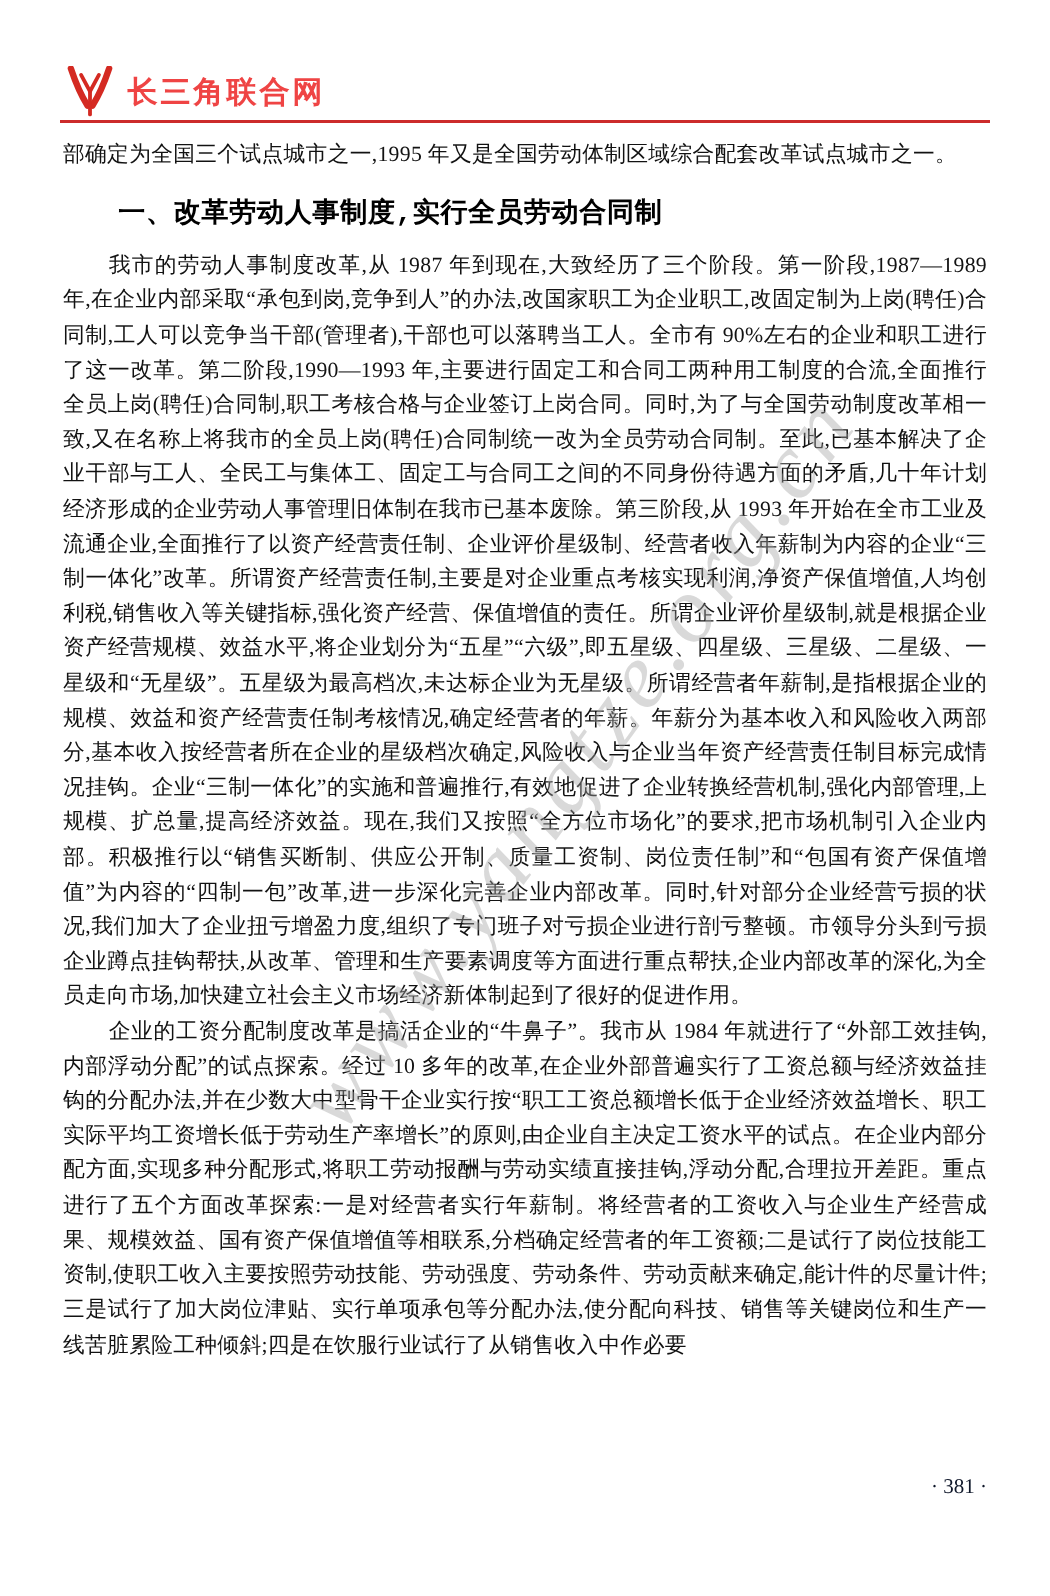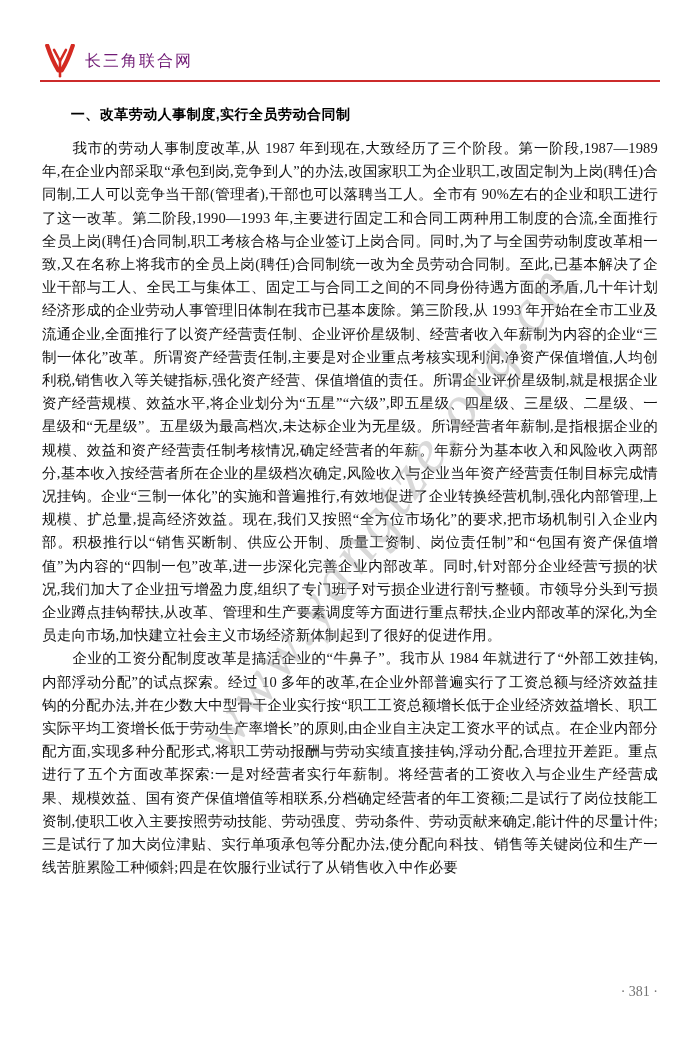--- a/index.html
+++ b/index.html
@@ -12,21 +12,21 @@
     font-family:"Liberation Serif", serif;
   }
   
   .site-header {
     position:absolute; top:44px; left:44px; right:42px;
     display:flex; align-items:center; gap:9px;
   }
   .logo-wrap { width:32px; height:34px; display:inline-block; }
   .site-name {
     font-family:"Liberation Sans", sans-serif;
-    font-weight:normal; font-size:16px; color:#701a75;
+    font-weight:bold; font-size:20px; color:#ef4444;
     letter-spacing:2px;
   }
   .header-rule {
     position:absolute; top:80px; left:40px; right:40px;
     height:2px; background:#cc2b2b;
   }
   
   .watermark {
     position:absolute; left:-165px; top:472px;
     width:1100px; text-align:center;
@@ -47,30 +47,30 @@
   .body-text {
     margin:0;
     font-size:14.5px;
     line-height:23.2px;
     text-align:justify;
     letter-spacing:0.2px;
   }
   .indent { text-indent:2.1em; }
   .section-heading {
     margin:14px 0 13px 0;
-    font-family:Liberation Sans, sans-serif;
+    font-family:Liberation Mono, monospace;
     font-weight:bold;
-    font-size:14px;
+    font-size:18px;
     color:#000;
     text-indent:2.05em;
     letter-spacing:0.5px;
   }
   .page-number {
     position:absolute; right:42px; bottom:64px;
-    font-size:14px; color:#737373;
+    font-size:14px; color:#0f172a;
     font-family:"Liberation Serif", serif;
     z-index:1;
   }
 </style>
 </head>
 <body>
 
 <div class="page">
 
   <div class="watermark">www.yangtze.org.cn</div>
@@ -82,20 +82,21 @@
         <path d="M33 2 Q27 20 20 31" stroke="#d42a22" stroke-width="5" fill="none" stroke-linecap="round"></path>
         <path d="M11 7 L18 20 L25 7" stroke="#d42a22" stroke-width="3" fill="none" stroke-linecap="round"></path>
         <path d="M18 20 L18 38" stroke="#d42a22" stroke-width="3" fill="none" stroke-linecap="round"></path>
       </svg>
     </span>
     <span class="site-name">长三角联合网</span>
   </header>
   <div class="header-rule"></div>
 
   <main class="doc-body">
+    <p class="body-text">部确定为全国三个试点城市之一,1995 年又是全国劳动体制区域综合配套改革试点城市之一。</p>
 
     <h2 class="section-heading">一、改革劳动人事制度,实行全员劳动合同制</h2>
     <p class="body-text indent">我市的劳动人事制度改革,从 1987 年到现在,大致经历了三个阶段。第一阶段,1987—1989 年,在企业内部采取“承包到岗,竞争到人”的办法,改国家职工为企业职工,改固定制为上岗(聘任)合同制,工人可以竞争当干部(管理者),干部也可以落聘当工人。全市有 90%左右的企业和职工进行了这一改革。第二阶段,1990—1993 年,主要进行固定工和合同工两种用工制度的合流,全面推行全员上岗(聘任)合同制,职工考核合格与企业签订上岗合同。同时,为了与全国劳动制度改革相一致,又在名称上将我市的全员上岗(聘任)合同制统一改为全员劳动合同制。至此,已基本解决了企业干部与工人、全民工与集体工、固定工与合同工之间的不同身份待遇方面的矛盾,几十年计划经济形成的企业劳动人事管理旧体制在我市已基本废除。第三阶段,从 1993 年开始在全市工业及流通企业,全面推行了以资产经营责任制、企业评价星级制、经营者收入年薪制为内容的企业“三制一体化”改革。所谓资产经营责任制,主要是对企业重点考核实现利润,净资产保值增值,人均创利税,销售收入等关键指标,强化资产经营、保值增值的责任。所谓企业评价星级制,就是根据企业资产经营规模、效益水平,将企业划分为“五星”“六级”,即五星级、四星级、三星级、二星级、一星级和“无星级”。五星级为最高档次,未达标企业为无星级。所谓经营者年薪制,是指根据企业的规模、效益和资产经营责任制考核情况,确定经营者的年薪。年薪分为基本收入和风险收入两部分,基本收入按经营者所在企业的星级档次确定,风险收入与企业当年资产经营责任制目标完成情况挂钩。企业“三制一体化”的实施和普遍推行,有效地促进了企业转换经营机制,强化内部管理,上规模、扩总量,提高经济效益。现在,我们又按照“全方位市场化”的要求,把市场机制引入企业内部。积极推行以“销售买断制、供应公开制、质量工资制、岗位责任制”和“包国有资产保值增值”为内容的“四制一包”改革,进一步深化完善企业内部改革。同时,针对部分企业经营亏损的状况,我们加大了企业扭亏增盈力度,组织了专门班子对亏损企业进行剖亏整顿。市领导分头到亏损企业蹲点挂钩帮扶,从改革、管理和生产要素调度等方面进行重点帮扶,企业内部改革的深化,为全员走向市场,加快建立社会主义市场经济新体制起到了很好的促进作用。</p>
 
     <p class="body-text indent">企业的工资分配制度改革是搞活企业的“牛鼻子”。我市从 1984 年就进行了“外部工效挂钩,内部浮动分配”的试点探索。经过 10 多年的改革,在企业外部普遍实行了工资总额与经济效益挂钩的分配办法,并在少数大中型骨干企业实行按“职工工资总额增长低于企业经济效益增长、职工实际平均工资增长低于劳动生产率增长”的原则,由企业自主决定工资水平的试点。在企业内部分配方面,实现多种分配形式,将职工劳动报酬与劳动实绩直接挂钩,浮动分配,合理拉开差距。重点进行了五个方面改革探索:一是对经营者实行年薪制。将经营者的工资收入与企业生产经营成果、规模效益、国有资产保值增值等相联系,分档确定经营者的年工资额;二是试行了岗位技能工资制,使职工收入主要按照劳动技能、劳动强度、劳动条件、劳动贡献来确定,能计件的尽量计件;三是试行了加大岗位津贴、实行单项承包等分配办法,使分配向科技、销售等关键岗位和生产一线苦脏累险工种倾斜;四是在饮服行业试行了从销售收入中作必要</p>
   </main>
 
   <div class="page-number">· 381 ·</div>
 
 </div>

